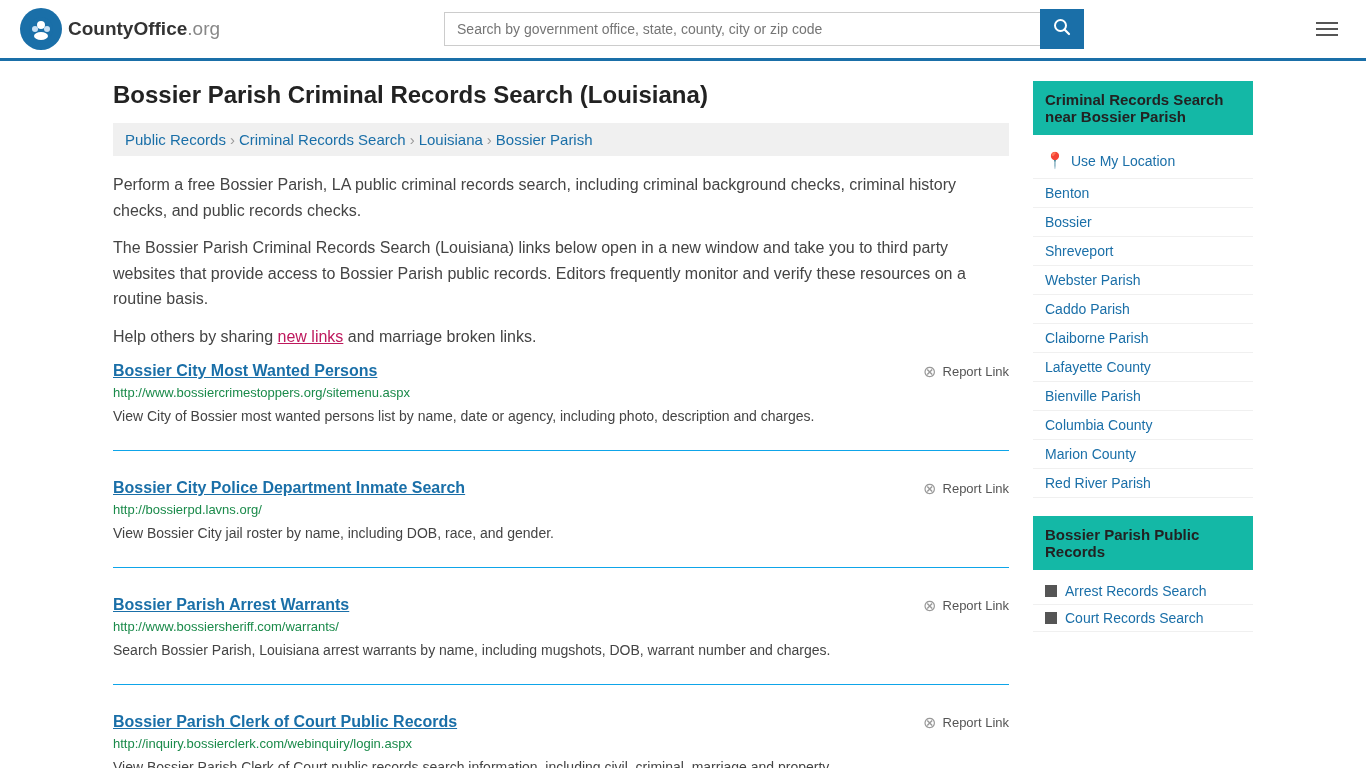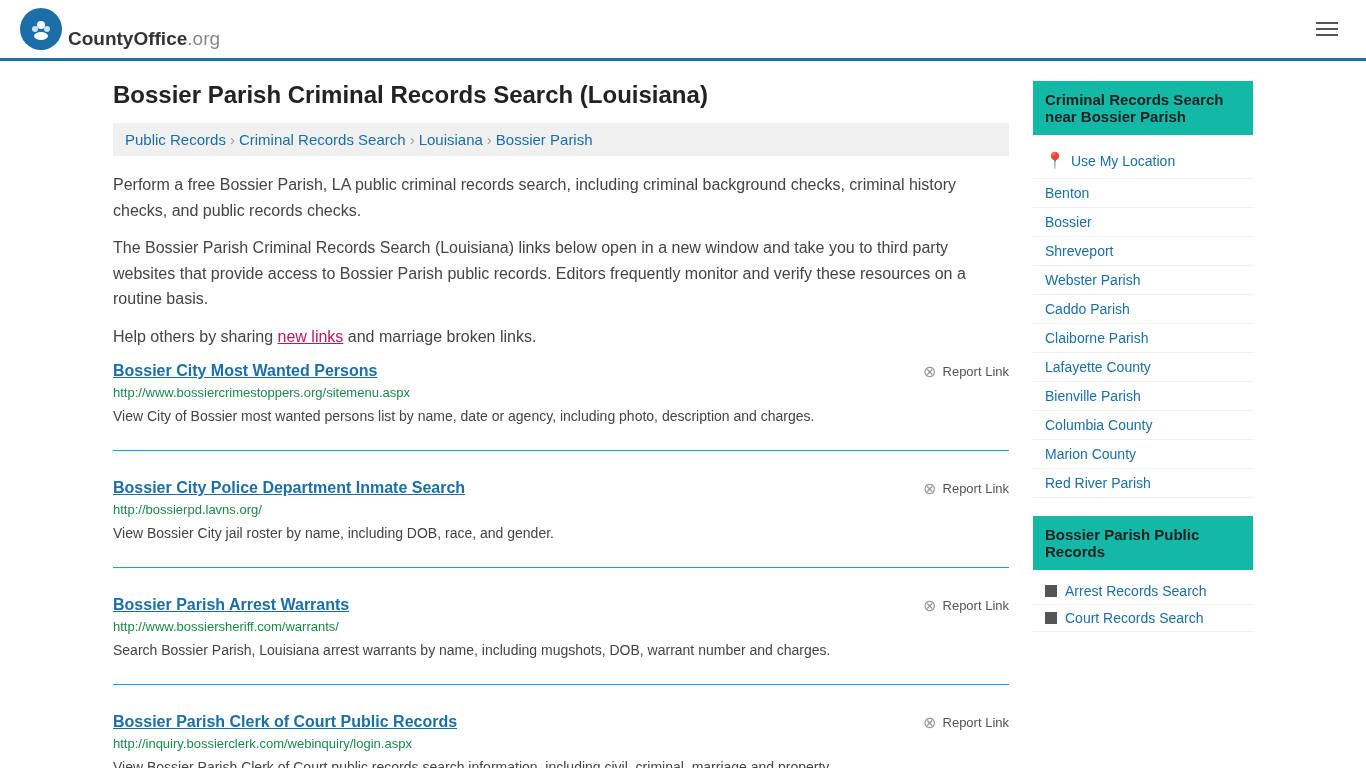--- a/index.html
+++ b/index.html
@@ -9,21 +9,21 @@
     #header {
       background: #fff;
       border-bottom: 3px solid #1a6fa8;
       padding: 8px 20px;
       display: flex;
       align-items: center;
       justify-content: space-between;
     }
     #logo-area {
       display: flex;
-      align-items: flex-end;
+      align-items: center;
       gap: 6px;
     }
     #logo-circle {
       width: 42px;
       height: 42px;
       background: #1a6fa8;
       border-radius: 50%;
       display: flex;
       align-items: center;
       justify-content: center;
@@ -164,20 +164,29 @@
         <ellipse cx="13" cy="20" rx="7" ry="4" fill="#fff"></ellipse>
         <circle cx="7" cy="13" r="3" fill="#c8e0f5"></circle>
         <circle cx="19" cy="13" r="3" fill="#c8e0f5"></circle>
       </svg>
     </div>
     <div>
       <span style="font-size:19px;font-weight:bold;color:#333;">CountyOffice</span><span style="font-size:19px;color:#888;">.org</span>
     </div>
   </div>
 
+  <div id="search-area">
+    <input type="text" id="search-input" placeholder="Search by government office, state, county, city or zip code" style="">
+    <button id="search-btn">
+      <svg width="18" height="18" viewBox="0 0 18 18" fill="none">
+        <circle cx="7.5" cy="7.5" r="5.5" stroke="#fff" stroke-width="2"></circle>
+        <line x1="11.5" y1="11.5" x2="16" y2="16" stroke="#fff" stroke-width="2.2" stroke-linecap="round"></line>
+      </svg>
+    </button>
+  </div>
 
   <button id="menu-btn">
     <span style="display:block;width:22px;height:2px;background:#555;margin:4px 0;"></span>
     <span style="display:block;width:22px;height:2px;background:#555;margin:4px 0;"></span>
     <span style="display:block;width:22px;height:2px;background:#555;margin:4px 0;"></span>
   </button>
 </header>
 
 <div id="main-container">
 

